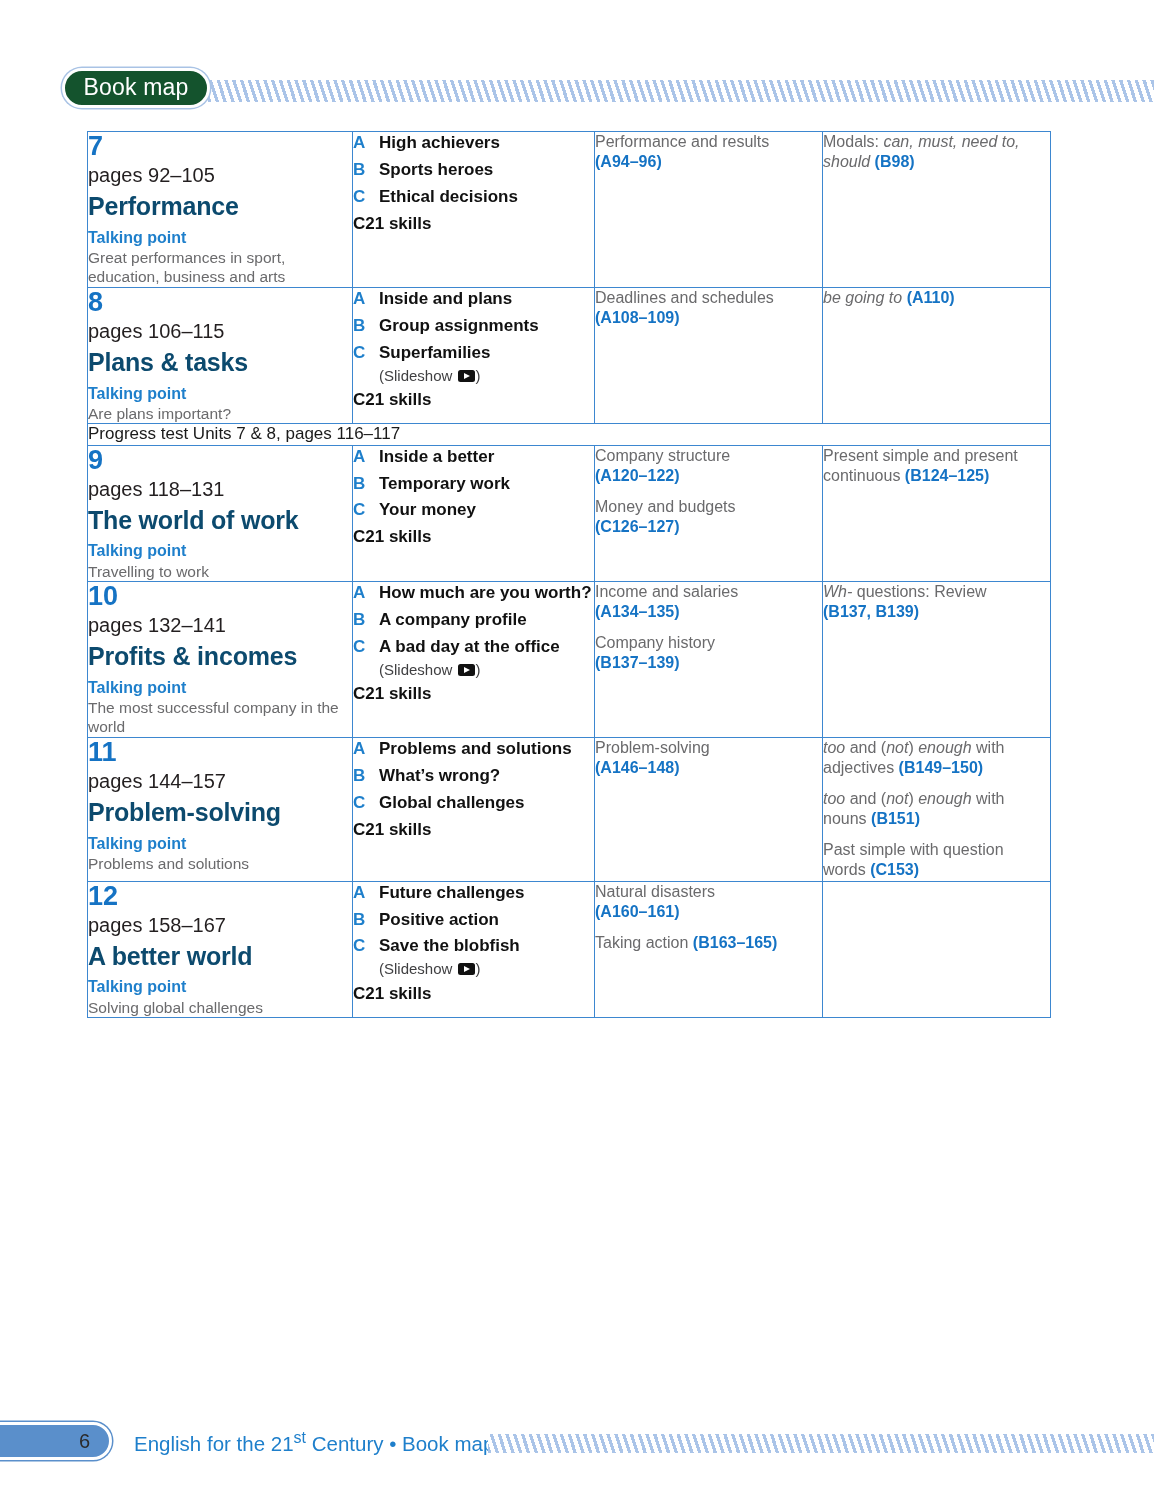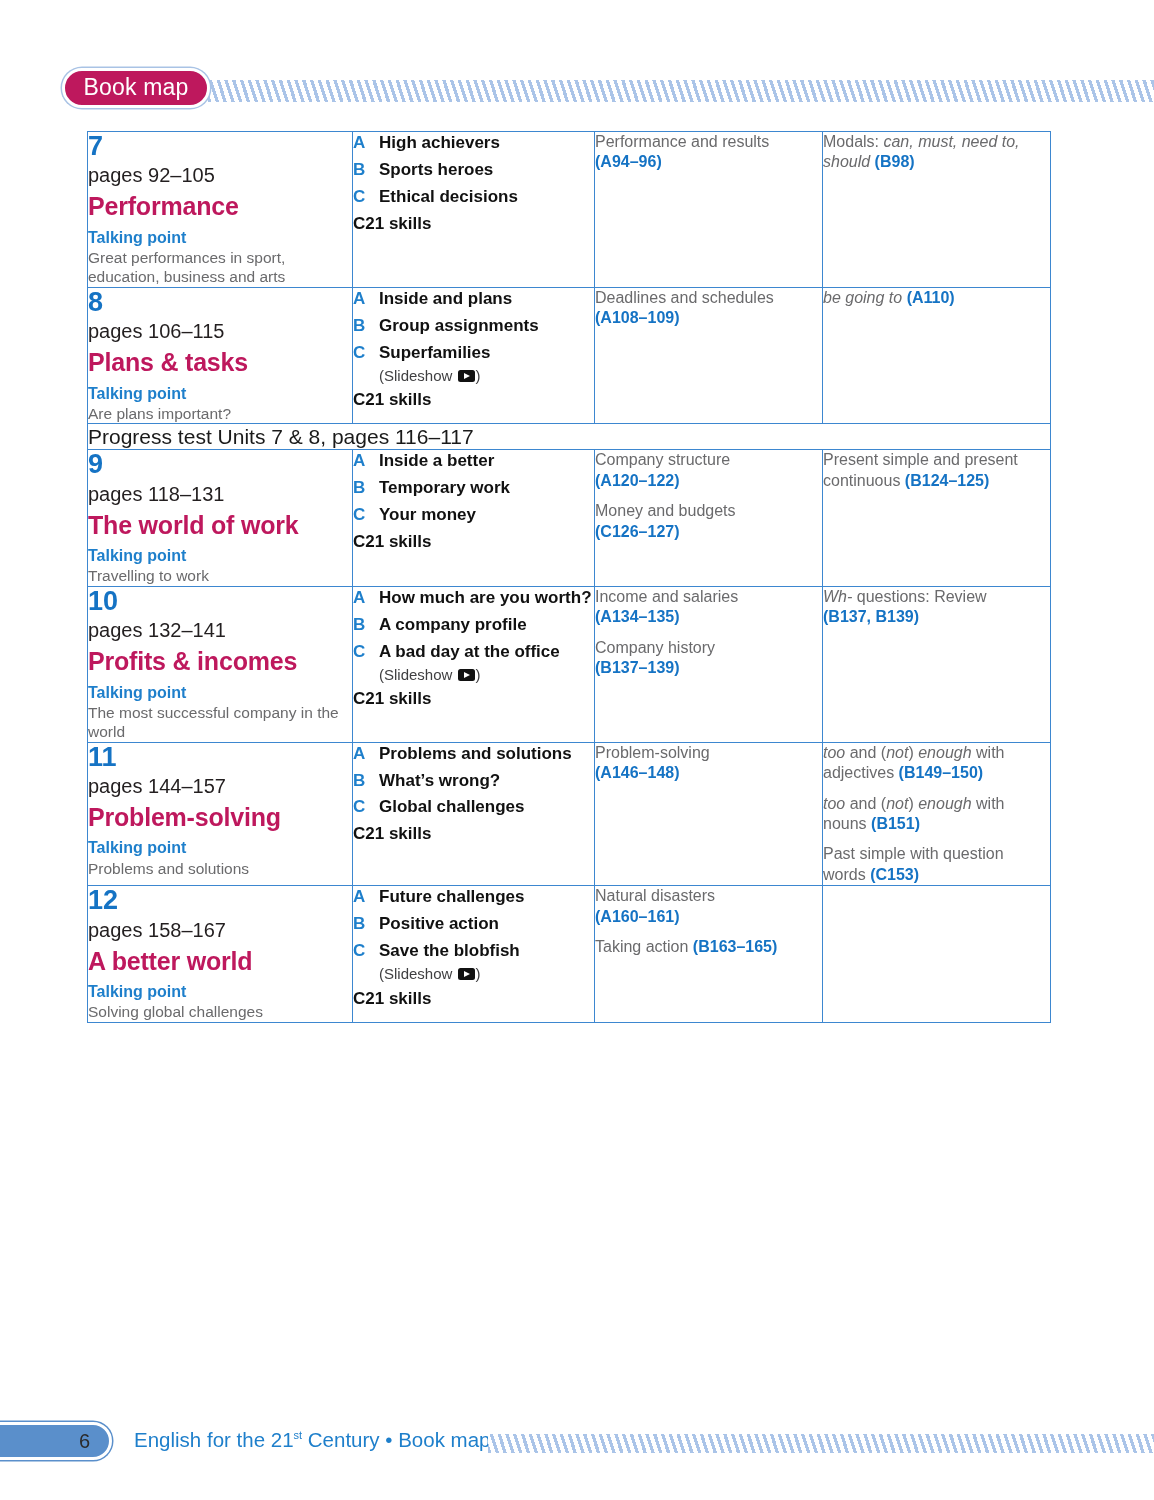--- a/index.html
+++ b/index.html
@@ -28,21 +28,21 @@
     background-image: repeating-linear-gradient(
         72deg,
         #aac4e8 0px, #aac4e8 3.2px,
         #ffffff 3.2px, #ffffff 7.4px);
   }
   #booktab {
     position: absolute;
     left: 62px; top: 68px;
     width: 148px; height: 40px;
     box-sizing: border-box;
-    background: #be185d;
+    background: #14532d;
     border: 3px solid #ffffff;
     border-radius: 22px;
     box-shadow: 0 0 0 1.5px #a9c3e5;
     display: flex;
     align-items: center;
     justify-content: center;
   }
   #booktab-label {
     color: #ffffff;
     font-size: 23px;
@@ -83,21 +83,21 @@
     margin-bottom: 3px;
   }
   .unit-pages {
     color: #231f20;
     font-size: 20px;
     font-weight: normal;
     line-height: 1.2;
     margin-bottom: 6px;
   }
   .unit-title {
-    color: #be185d;
+    color: #0c4a6e;
     font-size: 25px;
     font-weight: bold;
     line-height: 1.1;
     letter-spacing: -.2px;
     margin-bottom: 7px;
   }
   .unit-talking-label {
     color: #1e7fcb;
     font-size: 16px;
     font-weight: bold;
@@ -179,21 +179,21 @@
     font-weight: bold;
   }
 
   
   td.progress-cell {
     background: #b5cbe9;
     padding: 7px 0 7px 14px;
   }
   .progress-text {
     color: #1a1a1a;
-    font-size: 21px;
+    font-size: 17px;
     line-height: 1.2;
   }
   .progress-text b { font-weight: bold; }
 
   
   #footer { position: absolute; left: 0; top: 1418px; width: 1154px; height: 60px; }
   #page-pill {
     position: absolute;
     left: -46px; top: 4px;
     width: 158px; height: 38px;
@@ -212,21 +212,21 @@
     line-height: 1;
   }
   #footer-title {
     position: absolute;
     left: 134px; top: 10px;
     color: #1e7fcb;
     font-size: 20.5px;
     line-height: 1.2;
     white-space: nowrap;
   }
-  #footer-title sup { font-size: 11px; vertical-align: super; }
+  #footer-title sup { font-size: 16px; vertical-align: super; }
   #footer-hatch {
     position: absolute;
     left: 488px; top: 16px;
     width: 666px; height: 19px;
     background-image: repeating-linear-gradient(
         72deg,
         #aac4e8 0px, #aac4e8 3.2px,
         #ffffff 3.2px, #ffffff 7.4px);
   }
 </style>

